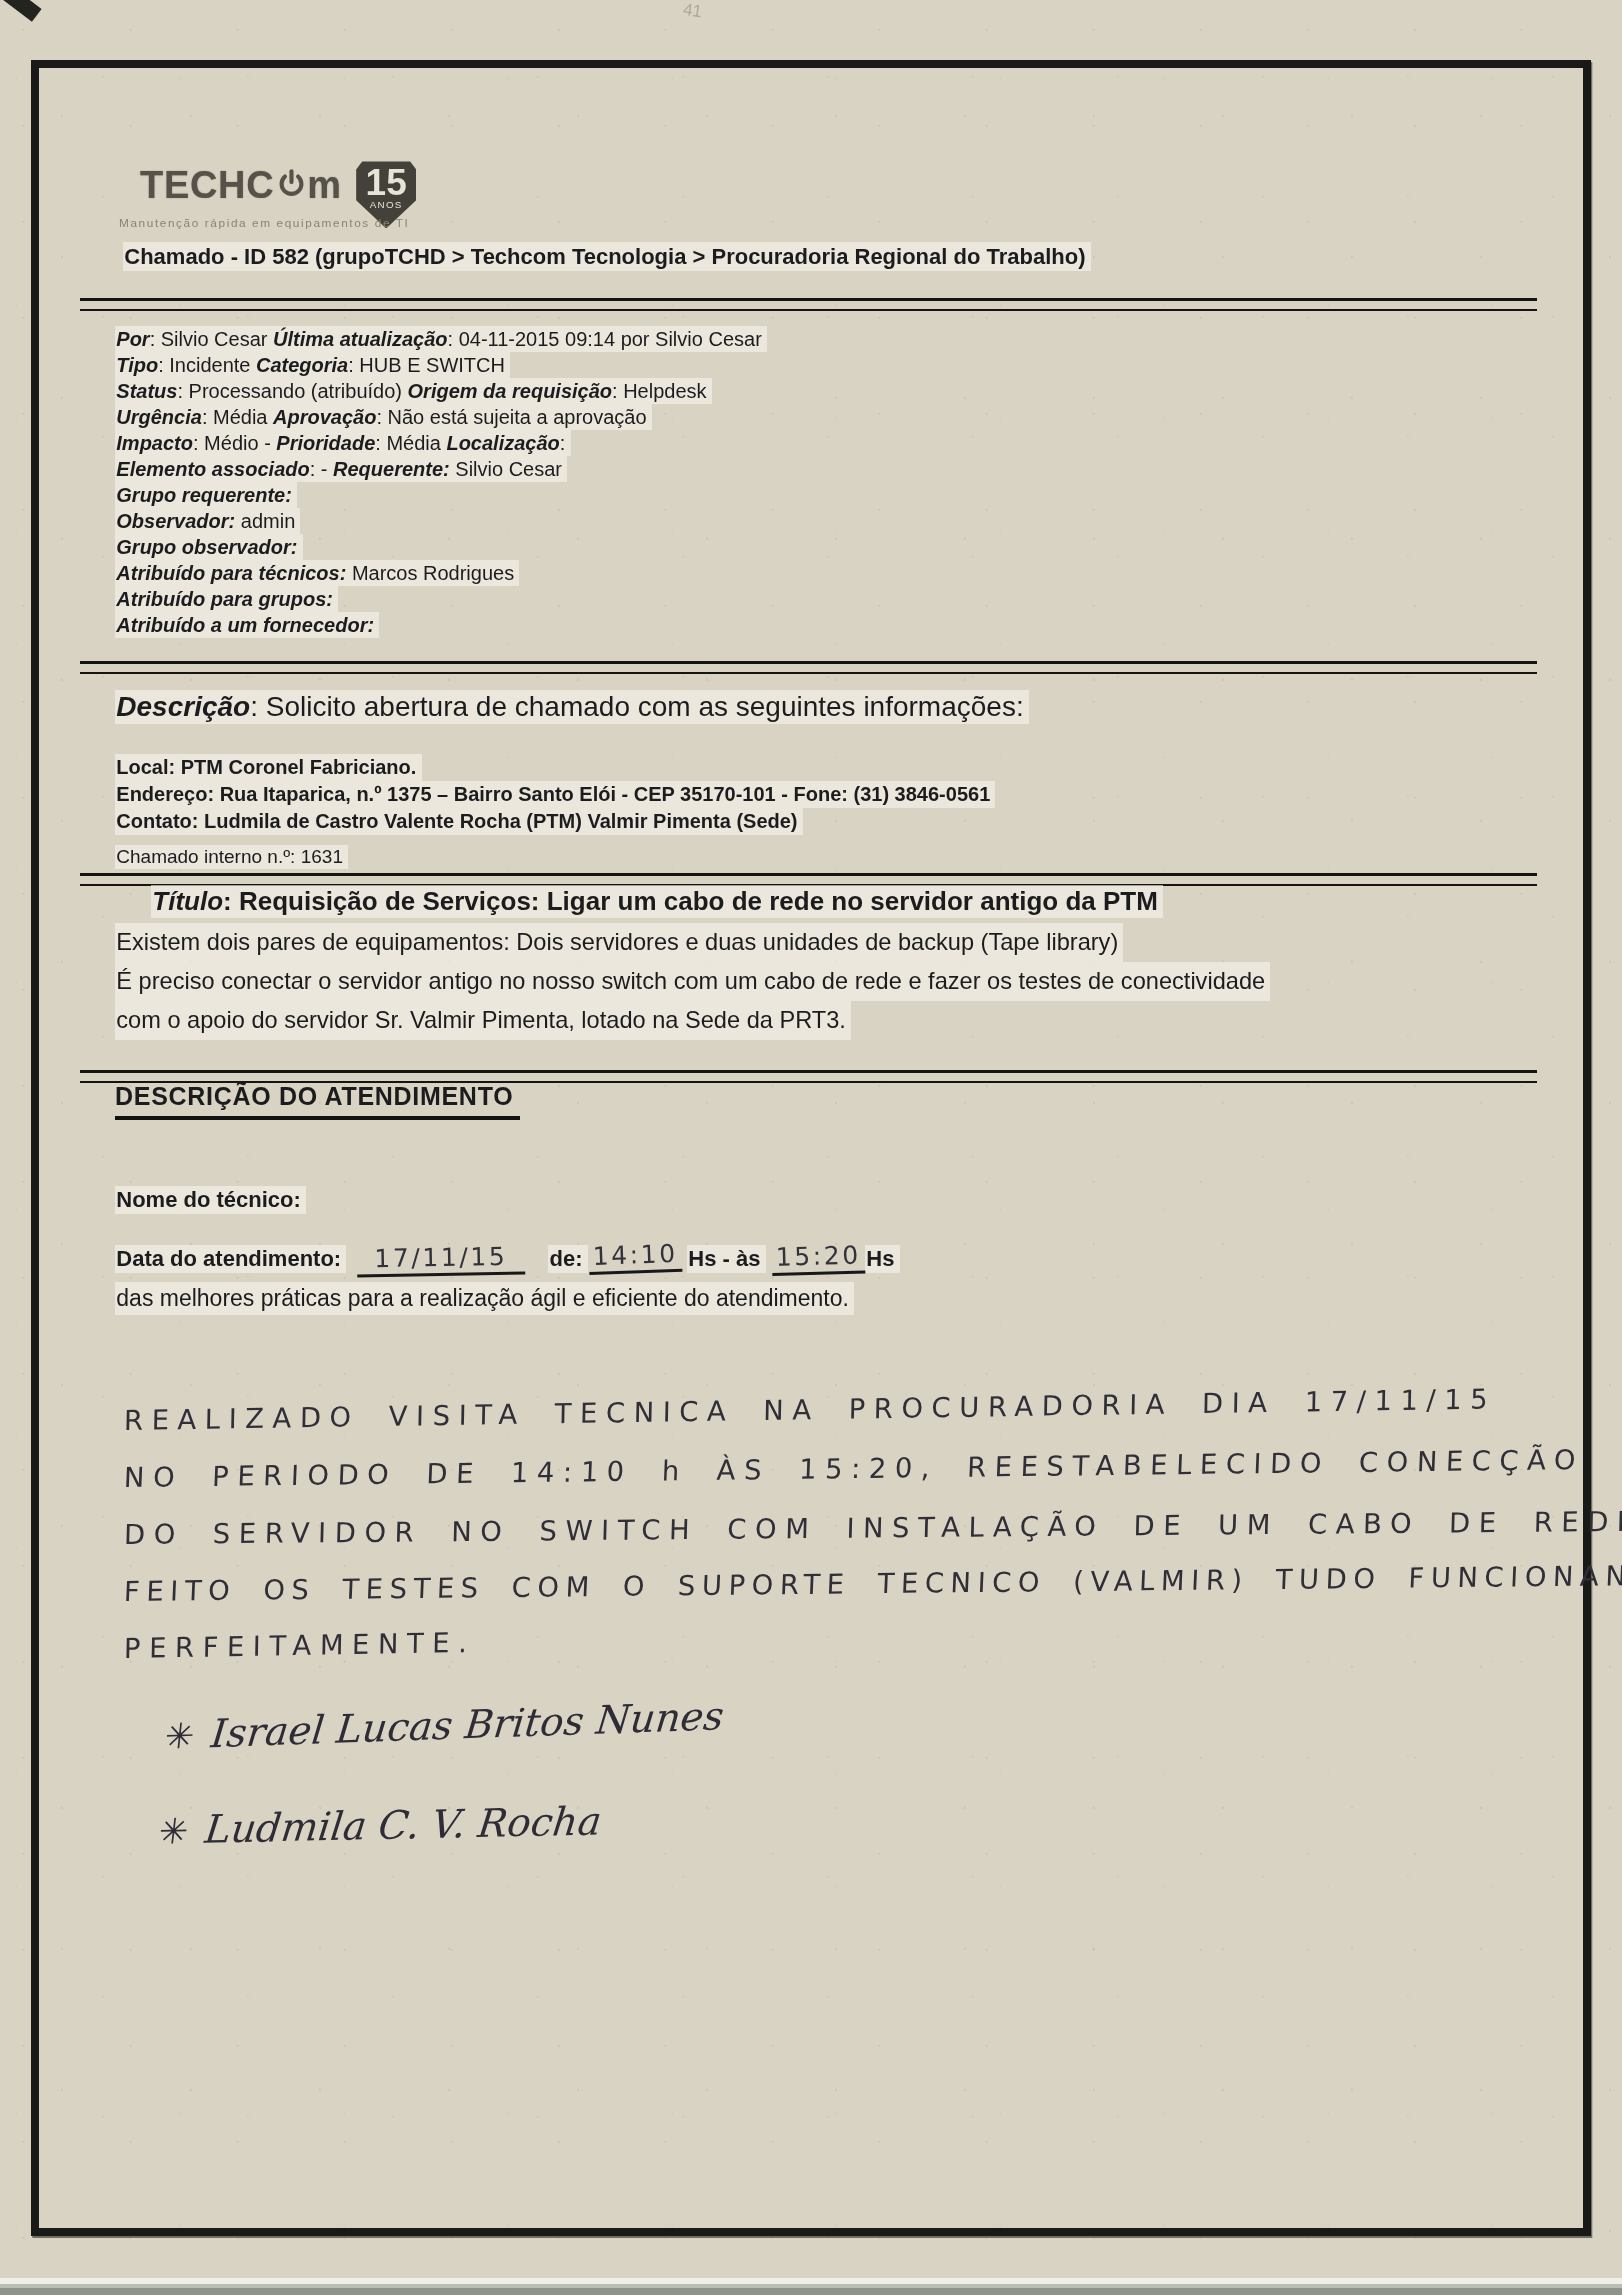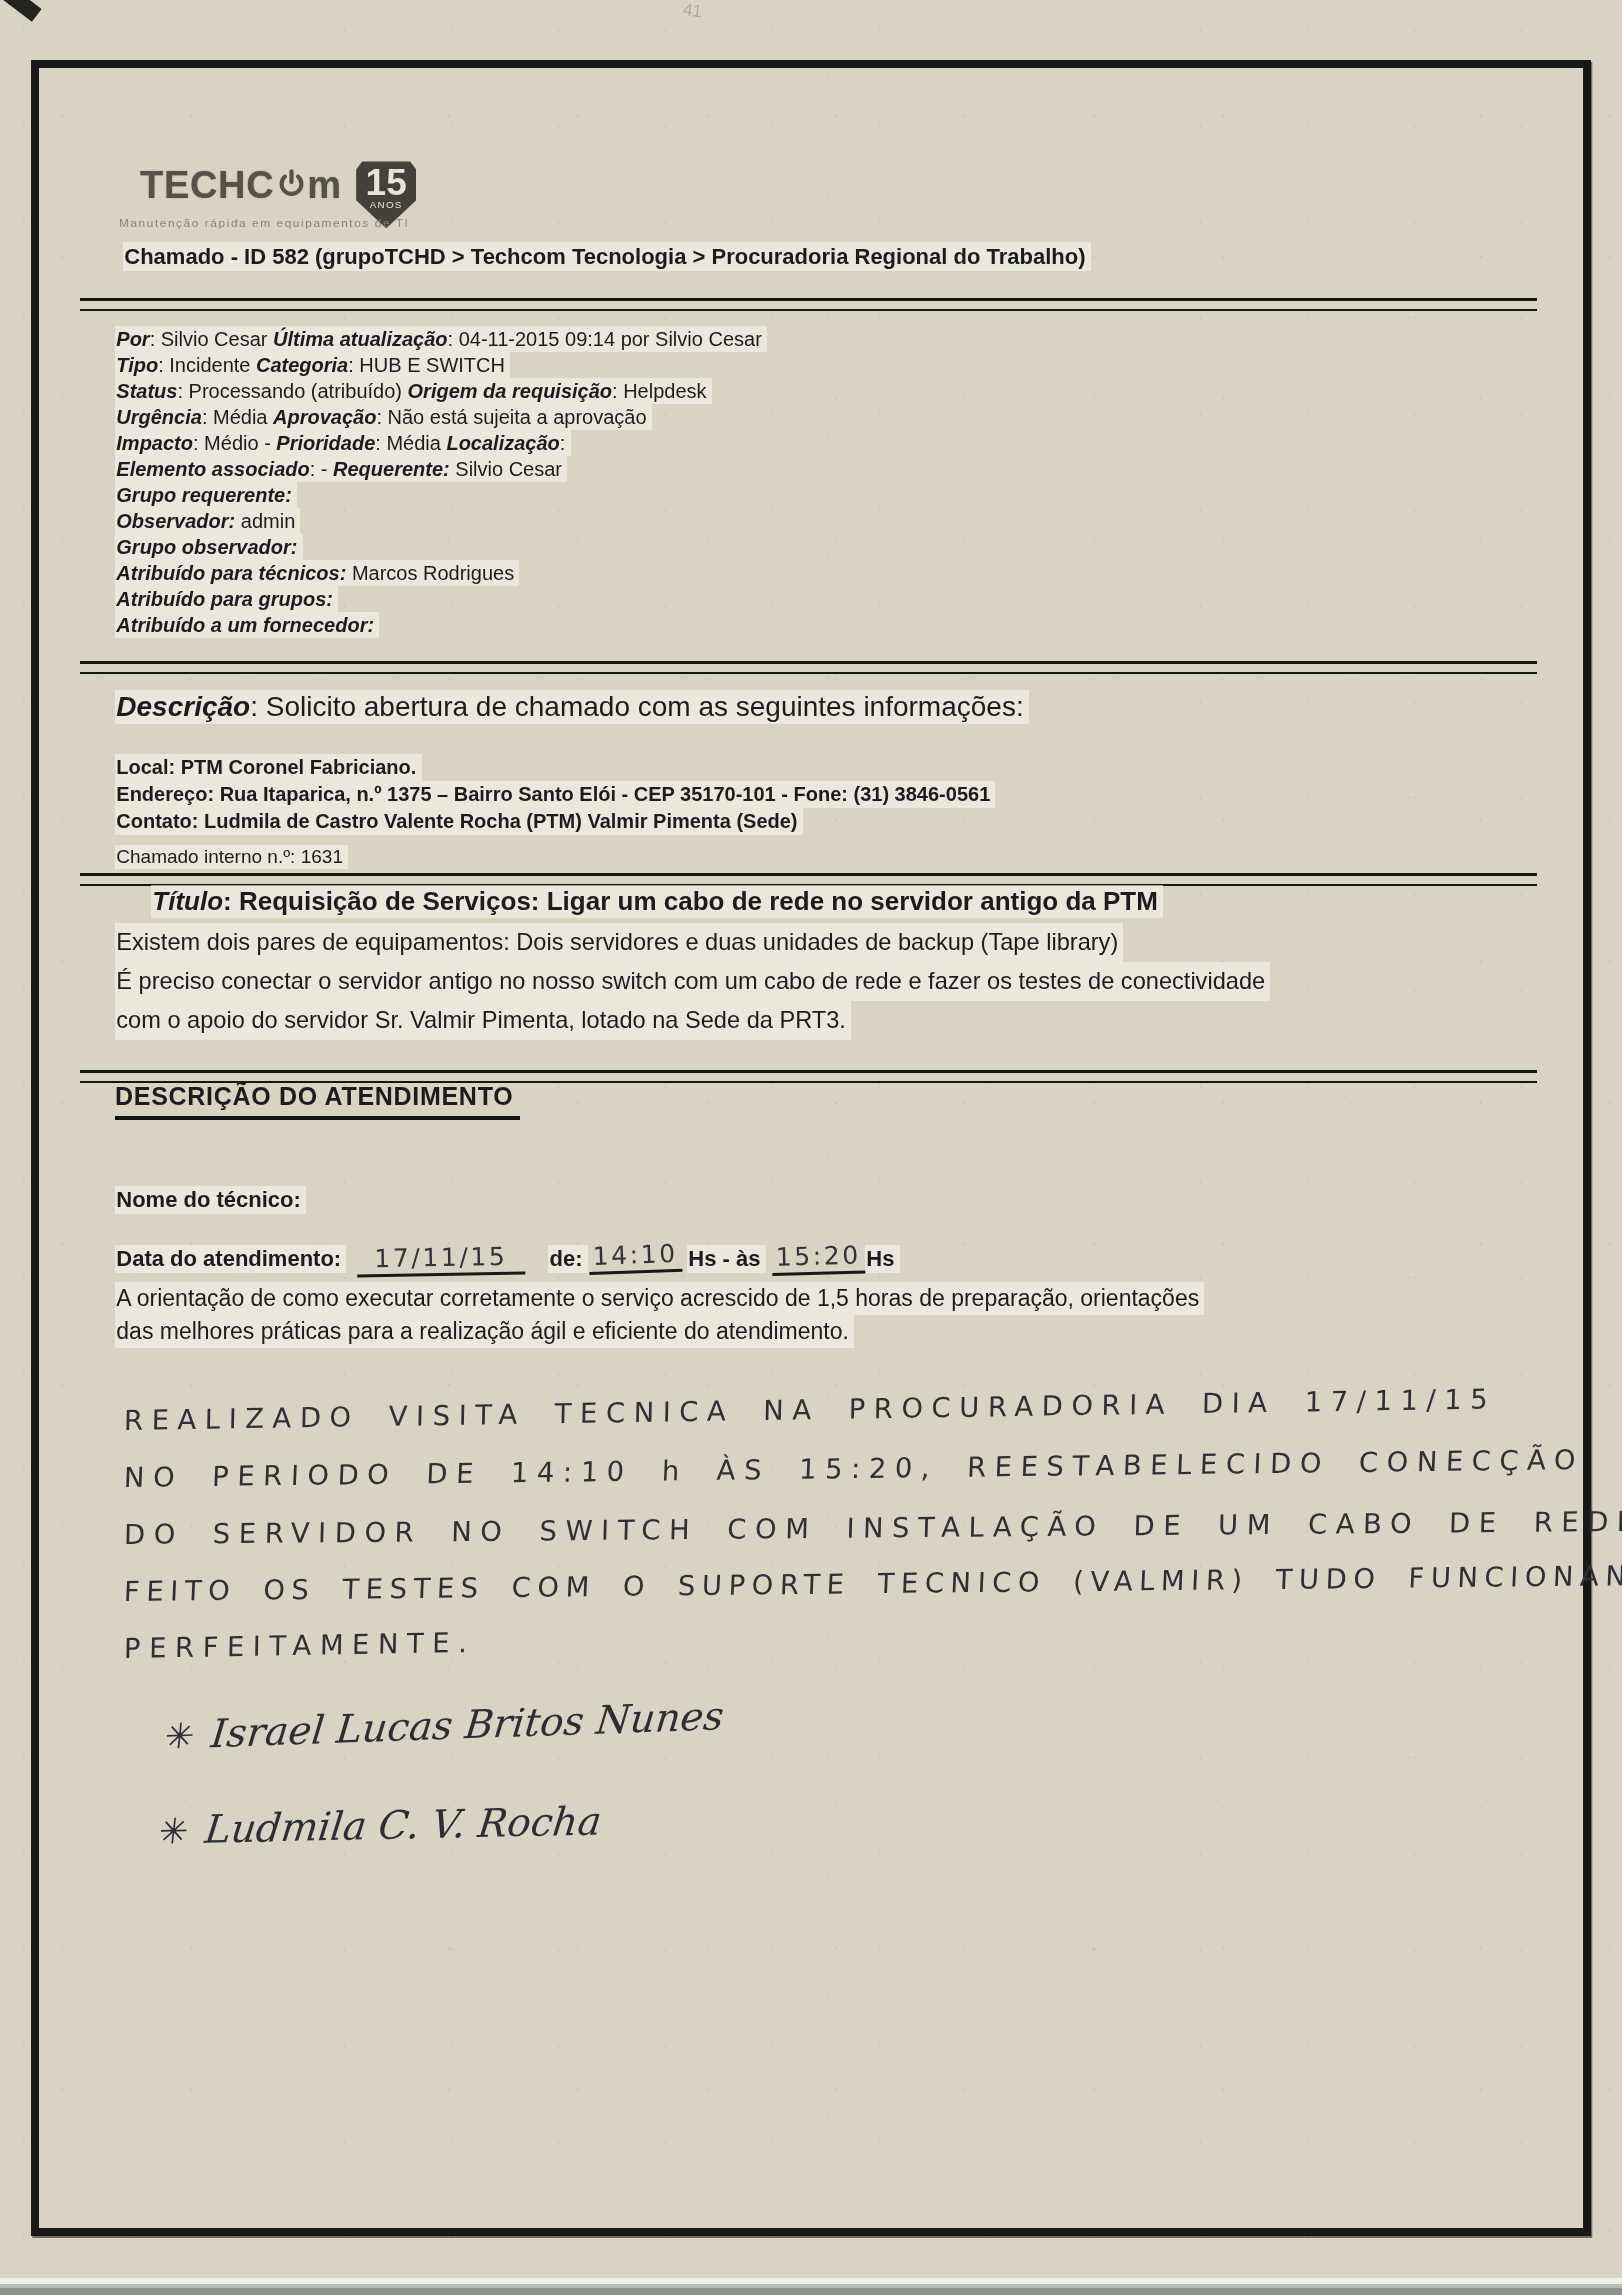--- a/index.html
+++ b/index.html
@@ -192,21 +192,20 @@
       <span class="pl">Data do atendimento:</span>
       <span class="hw hw-slot slot-date">17/11/15</span>
       <span class="pl">de:</span>
       <span class="hw hw-slot slot-from">14:10</span>
       <span class="pl">Hs - às</span>
       <span class="hw hw-slot slot-to">15:20</span>
       <span class="pl">Hs</span>
     </div>
 
     <div class="note" id="note-lines">
-        <div><span class="pl">A orientação de como executar corretamente o serviço acrescido de 1,5 horas de preparação, orientações</span></div>
         <div><span class="pl">das melhores práticas para a realização ágil e eficiente do atendimento.</span></div>
       </div>
 
     <div class="hw-block" id="hw-lines">
         <div class="hw-line">REALIZADO VISITA TECNICA NA PROCURADORIA DIA 17/11/15</div>
         <div class="hw-line">NO PERIODO DE 14:10 h ÀS 15:20, REESTABELECIDO CONECÇÃO</div>
         <div class="hw-line">DO SERVIDOR NO SWITCH COM INSTALAÇÃO DE UM CABO DE REDE</div>
         <div class="hw-line">FEITO OS TESTES COM O SUPORTE TECNICO (VALMIR) TUDO FUNCIONANDO</div>
         <div class="hw-line">PERFEITAMENTE.</div>
       </div>

